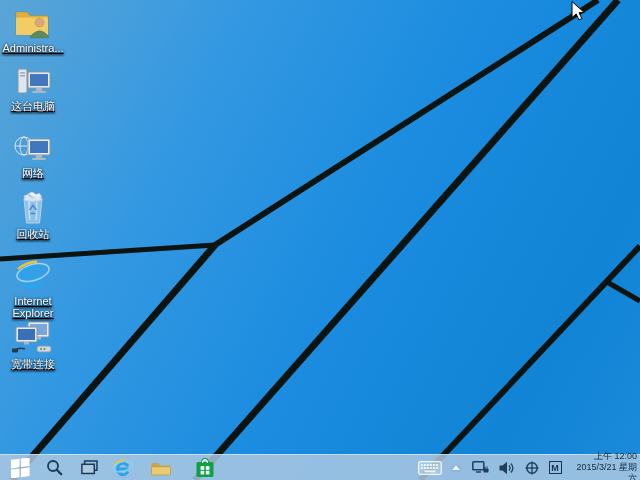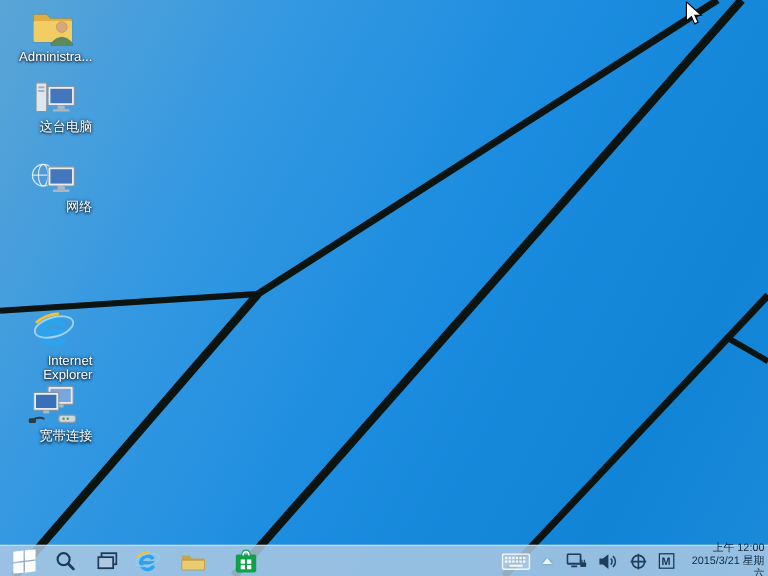--- a/index.html
+++ b/index.html
@@ -3,21 +3,21 @@
 <meta charset="utf-8">
 <style>
   html,body{margin:0;padding:0;background:#222;}
   .screen{position:relative;width:640px;height:480px;overflow:hidden;
     font-family:"Liberation Sans","DejaVu Sans",sans-serif;
     background:linear-gradient(118deg,#5ba5d6 0%,#3398e2 28%,#1b8cdf 55%,#1184d6 82%,#1b8ad9 100%);}
   svg{display:block}
   #wl{position:absolute;left:0;top:0;z-index:1;}
 
   
-  .dicon{position:absolute;left:13px;width:64px;text-align:right;z-index:2;cursor:default;}
+  .dicon{position:absolute;left:1px;width:64px;text-align:center;z-index:2;cursor:default;text-decoration:underline;}
   .dicon .art{height:34px;display:flex;align-items:flex-end;justify-content:center;}
   .dlabel{margin-top:2px;font-size:11px;line-height:12px;color:#fff;
     text-shadow:0 1px 2px rgba(0,0,0,.9),0 0 3px rgba(0,0,0,.7);}
 
   
   .taskbar{position:absolute;left:0;bottom:0;width:640px;height:26px;z-index:3;
     background:rgba(174,201,226,0.84);border-top:1px solid rgba(236,245,252,.55);
     box-sizing:border-box;}
   .tbtn{position:absolute;top:0;height:25px;width:30px;display:flex;
     align-items:center;justify-content:center;}
@@ -81,20 +81,34 @@
           <rect x="6" y="9" width="5" height="1.6" fill="#9fb0bd"></rect>
         <rect x="14" y="6" width="22" height="16" rx="1" fill="#e8edf1" stroke="#8494a2"></rect>
         <rect x="16" y="8" width="18" height="12" fill="#4377bd"></rect>
         <rect x="22" y="22" width="6" height="3" fill="#aab8c3"></rect>
         <rect x="18" y="25" width="14" height="2" rx="1" fill="#aab8c3"></rect>
       </svg>
     </div>
     <div class="dlabel">这台电脑</div>
   </div>
 
+  <div class="dicon" style="top:192px">
+    <div class="art">
+      <svg width="36" height="36" viewBox="0 0 36 36">
+        <path d="M13 4 l4 -2 l4 2.5 l3.5 -1 l2 3.5 l-4 2 z" fill="#eef4fa" stroke="#c8d4e0" stroke-width="0.7"></path>
+        <path d="M9 6 l4 -1.5 l2.5 3 l-5 2 z" fill="#e3ecf5" stroke="#c8d4e0" stroke-width="0.7"></path>
+        <path d="M9 9 L27 9 L24.5 33 L11.5 33 Z" fill="rgba(228,238,248,0.45)" stroke="#bfd0e0" stroke-width="1"></path>
+        <ellipse cx="18" cy="9" rx="9" ry="2.4" fill="rgba(245,250,255,0.6)" stroke="#c8d4e0" stroke-width="0.8"></ellipse>
+        <line x1="14" y1="12" x2="14.6" y2="30" stroke="rgba(255,255,255,.5)" stroke-width="1.6"></line>
+        <line x1="21.8" y1="12" x2="21.2" y2="30" stroke="rgba(255,255,255,.5)" stroke-width="1.6"></line>
+        <path d="M14.5 20 L18 15.5 L21.5 20 M20.5 23.5 L15.5 23.5" fill="none" stroke="#4a86c8" stroke-width="1.4"></path>
+      </svg>
+    </div>
+    <div class="dlabel">回收站</div>
+  </div>
 
   <div class="dicon" style="top:322px">
     <div class="art">
       <svg width="44" height="36" viewBox="0 0 44 36">
         <rect x="17" y="2" width="21" height="15" rx="1" fill="#e8edf1" stroke="#8494a2"></rect>
         <rect x="19" y="4" width="17" height="11" fill="#7aa6dc"></rect>
         <rect x="25" y="17" width="5" height="2.5" fill="#aab8c3"></rect>
         <rect x="5" y="7" width="21" height="15" rx="1" fill="#e8edf1" stroke="#8494a2"></rect>
         <rect x="7" y="9" width="17" height="11" fill="#3a70b8"></rect>
         <rect x="13" y="22" width="5" height="2.5" fill="#aab8c3"></rect>

